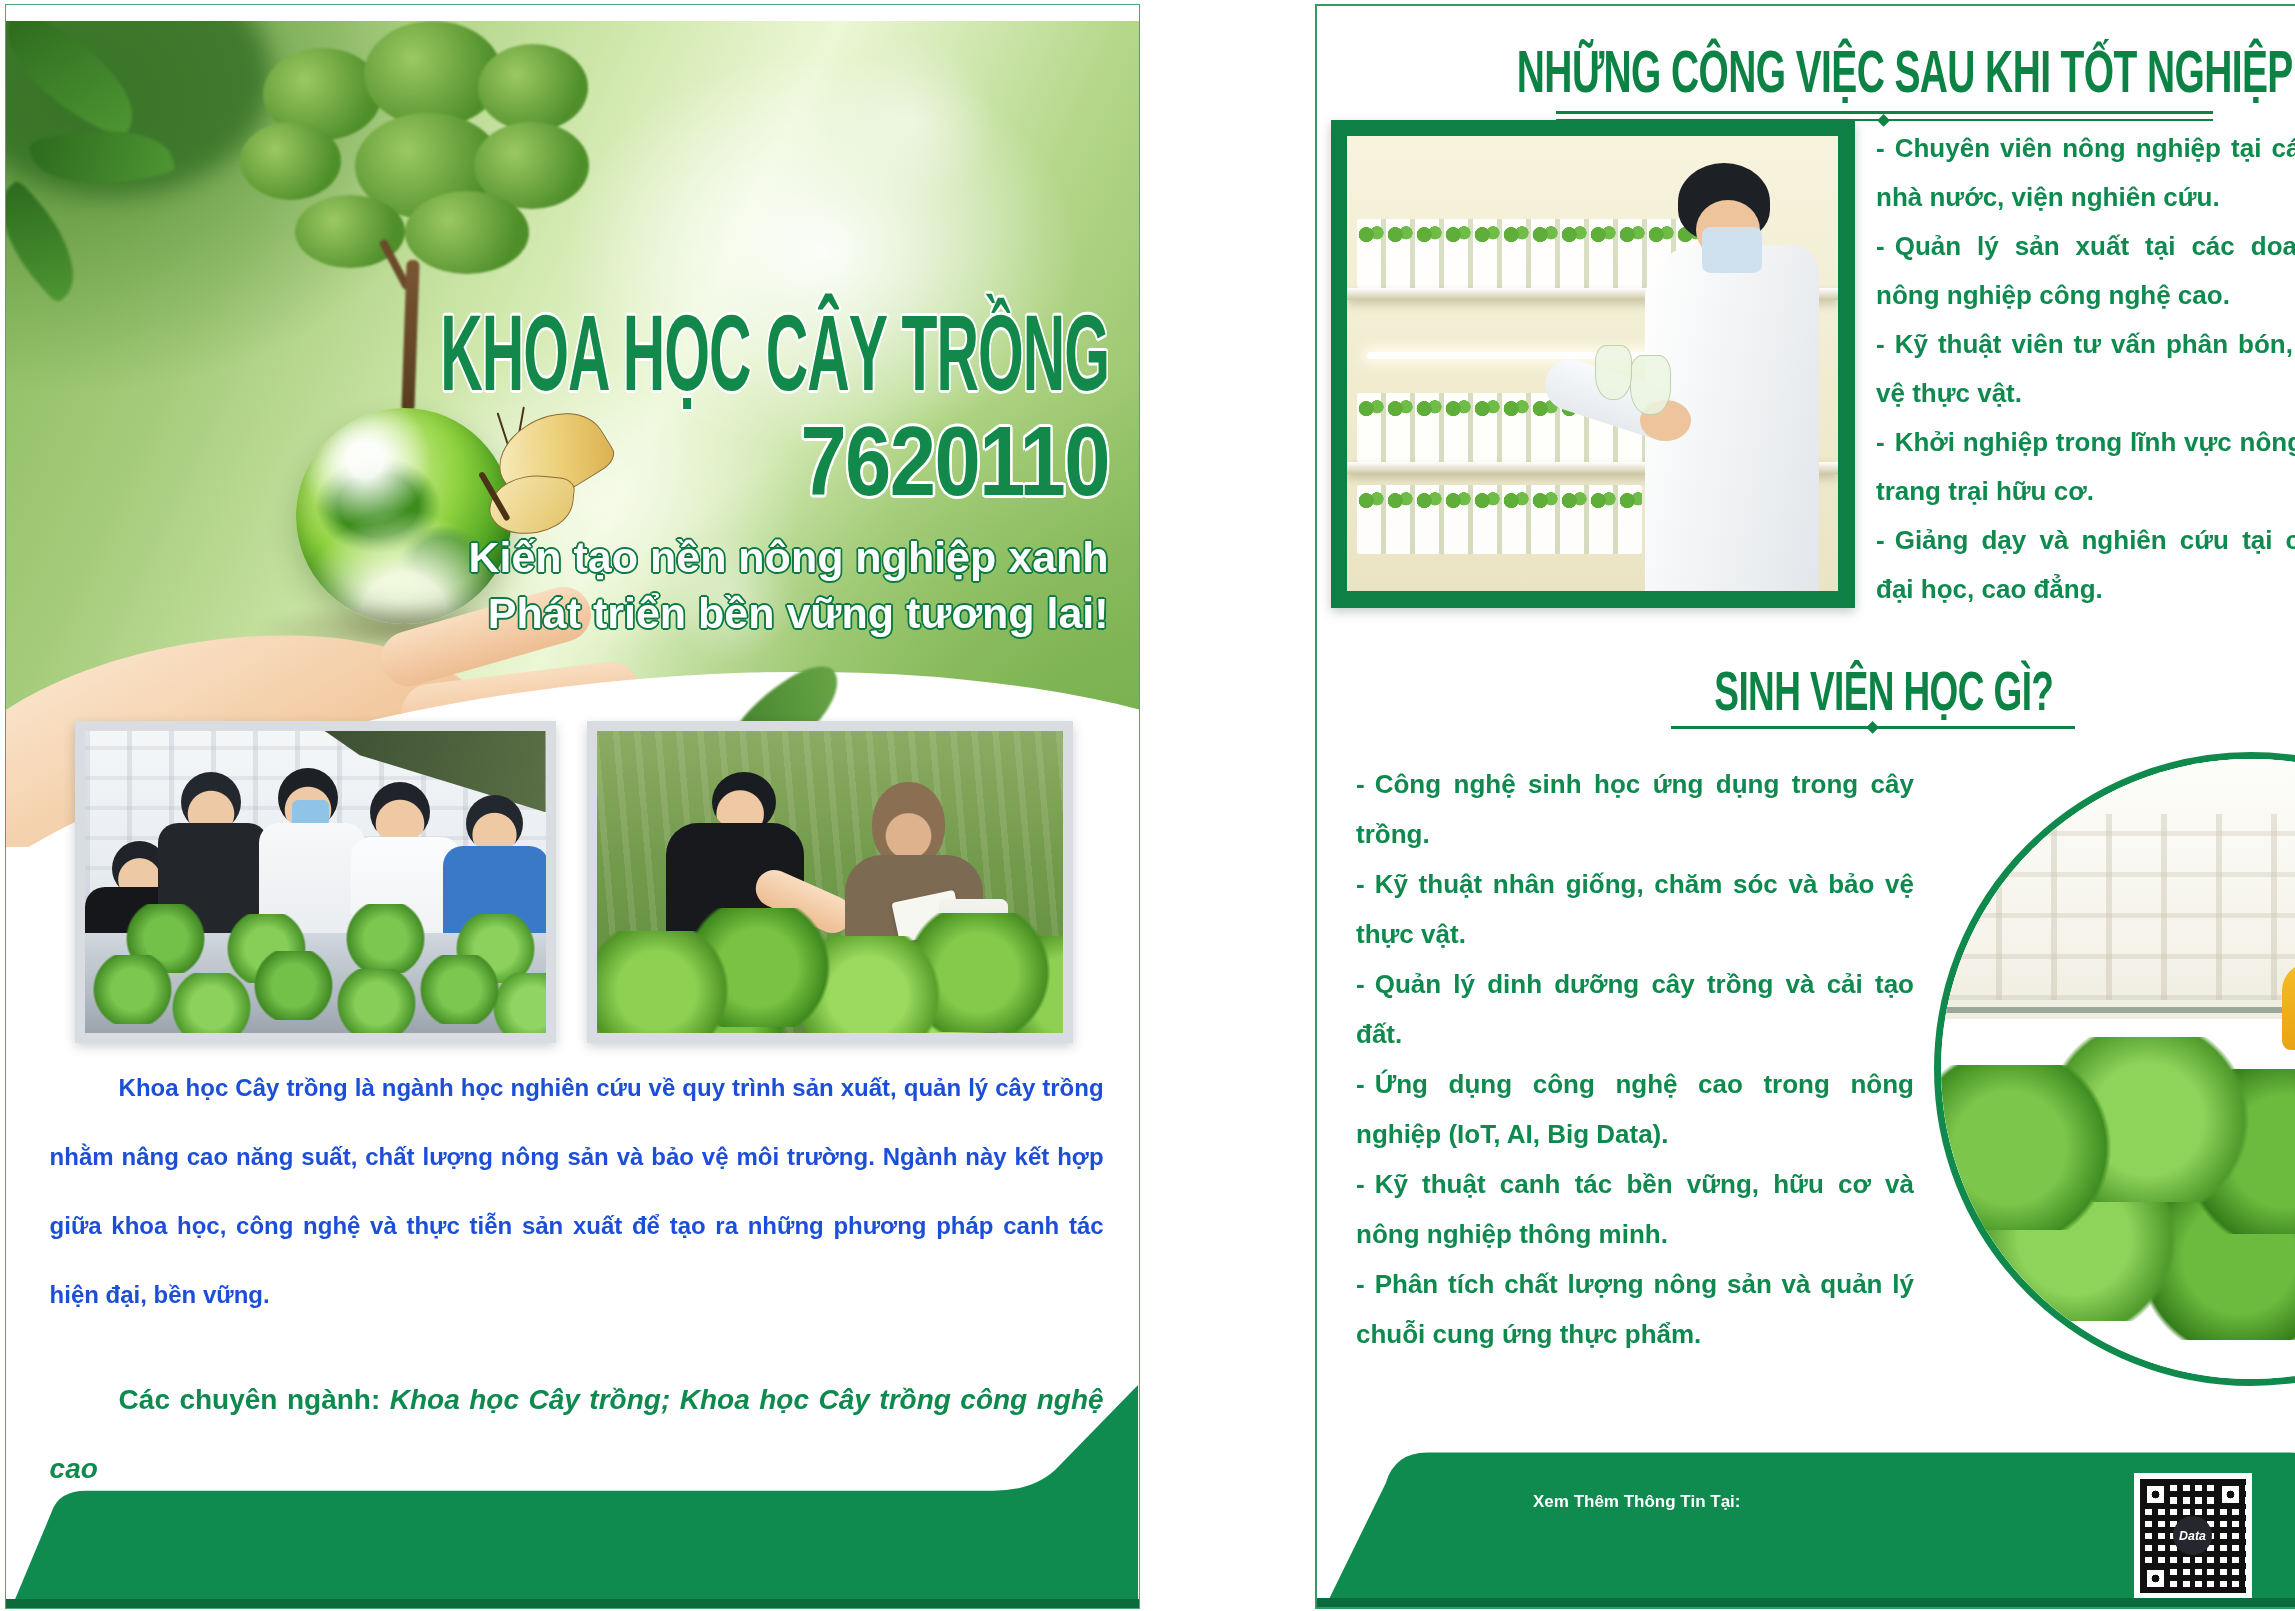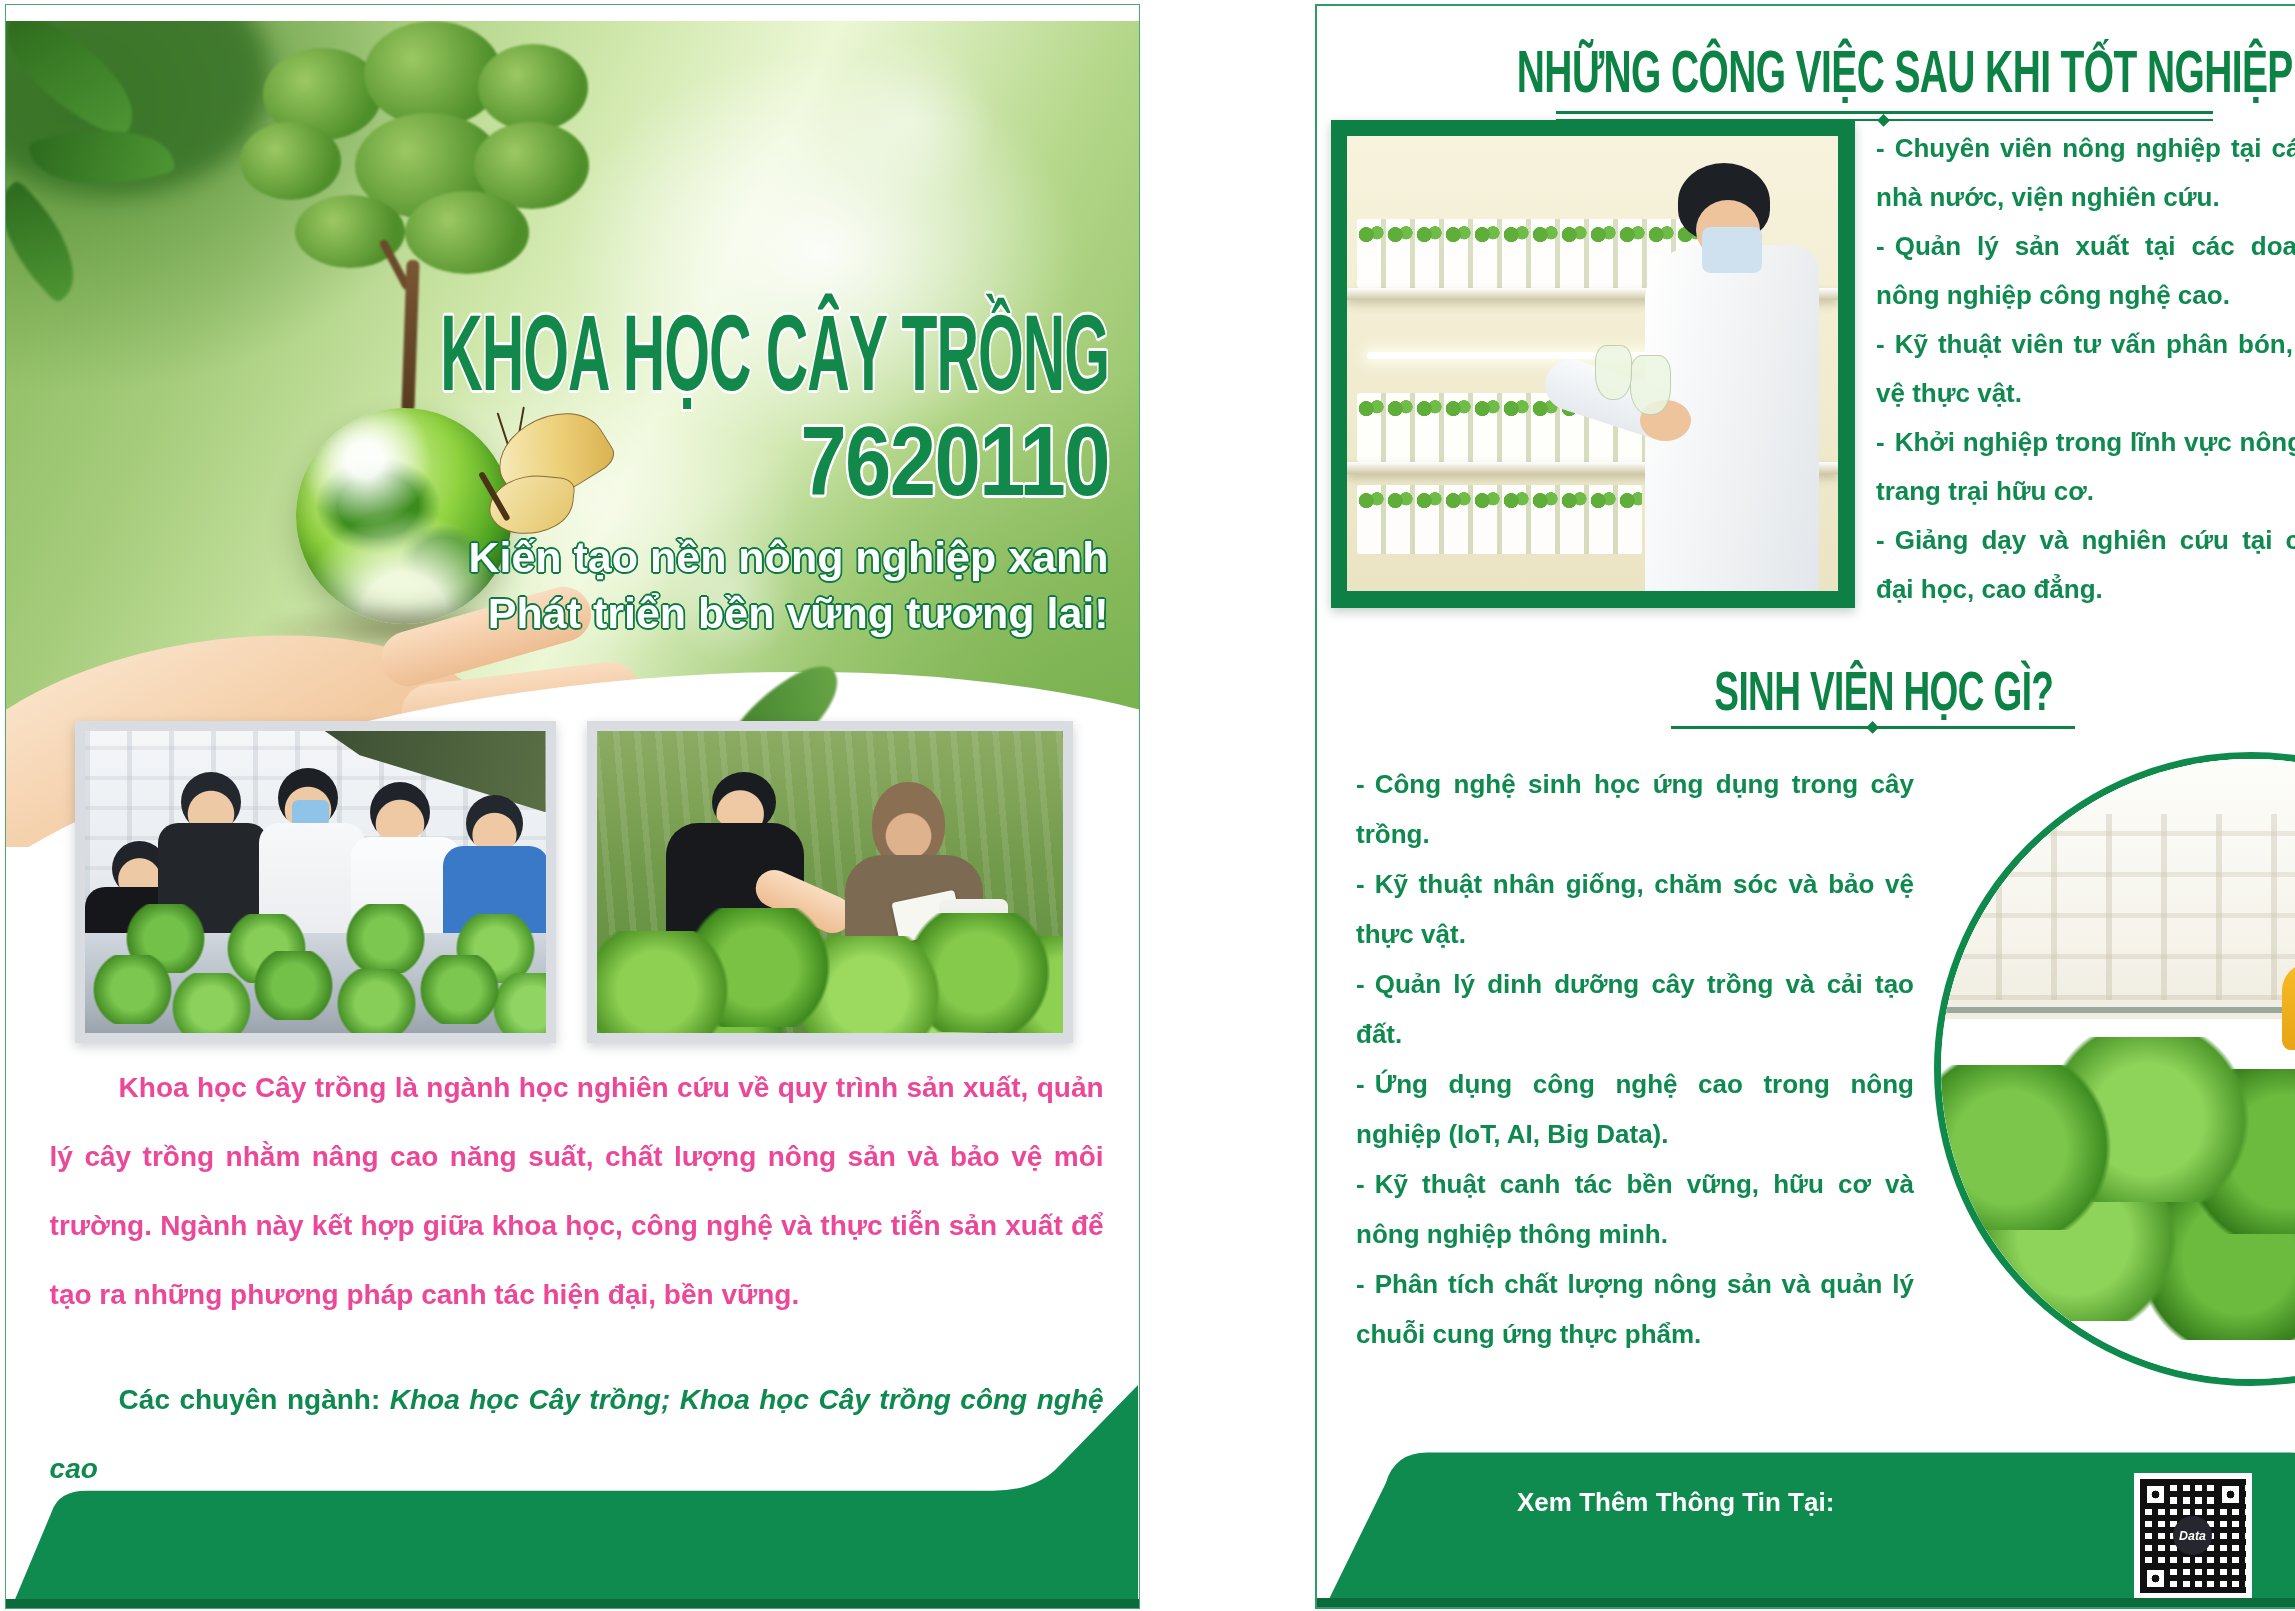--- a/index.html
+++ b/index.html
@@ -183,33 +183,33 @@
     background-size:211px 165px;
     background-position:-37px 83px,101px 55px,239px 87px,376px 51px,487px 87px,
       27.5px 174px,193px 193px,358px 174px,477px 18.4px;}
   .sD-hood{position:absolute;left:55%;top:33%;width:106px;height:87px;border-radius:27.5px 27.5px 9.2px 9.2px;
     background:linear-gradient(#f6bc27,#e8a414);}
 
   
   .footer-svg{position:absolute;left:0;bottom:0;z-index:7;}
   .bottom-bar{position:absolute;left:0;right:0;bottom:0;height:8.3px;background:#0b6b3c;z-index:9;}
   .footer-content{position:absolute;z-index:8;color:#ffffff;}
-  .fc-lines{position:absolute;left:200px;top:1477px;font-size:26px;line-height:38px;}
+  .fc-lines{position:absolute;left:216px;top:1477px;font-size:17px;line-height:38px;}
   .qr{position:absolute;left:817px;top:1467px;width:118px;height:127px;background:#ffffff;padding:6.4px;z-index:8;}
   .qr-inner{position:relative;width:100%;height:100%;overflow:hidden;background:
     repeating-linear-gradient(0deg,#101010 0 5.5px,rgba(0,0,0,0) 5.5px 12px),
     repeating-linear-gradient(90deg,#101010 0 5.5px,#ffffff 5.5px 12.4px);}
   .finder{position:absolute;width:27px;height:27px;border:5.5px solid #101010;
     background:radial-gradient(circle,#101010 0 32%,#ffffff 34%);}
   .zalo{position:absolute;left:50%;top:50%;width:39px;height:39px;margin:-20px 0 0 -20px;border-radius:50%;
     background:#26262e;color:#fff;font-size:12.4px;display:flex;align-items:center;justify-content:center;
     font-style:italic;}
 
-  .intro{position:absolute;left:0;top:1048px;width:100%;padding:0 35px 0 44px;color:#ec4899;
-    font-size:28px;line-height:69px;text-align:justify;text-indent:69px;z-index:6;}
+  .intro{position:absolute;left:0;top:1048px;width:100%;padding:0 35px 0 44px;color:#1d4ed8;
+    font-size:24px;line-height:69px;text-align:justify;text-indent:69px;z-index:6;}
   .majors{position:absolute;left:0;top:1360px;width:100%;padding:0 35px 0 44px;color:#0e8a4e;
     font-size:28px;line-height:69px;text-align:justify;text-indent:69px;z-index:6;}
   .majors .mv{font-style:italic;}
 </style>
 </head>
 <body>
 
 <div class="canvas">
 
   <div class="page page-left">

